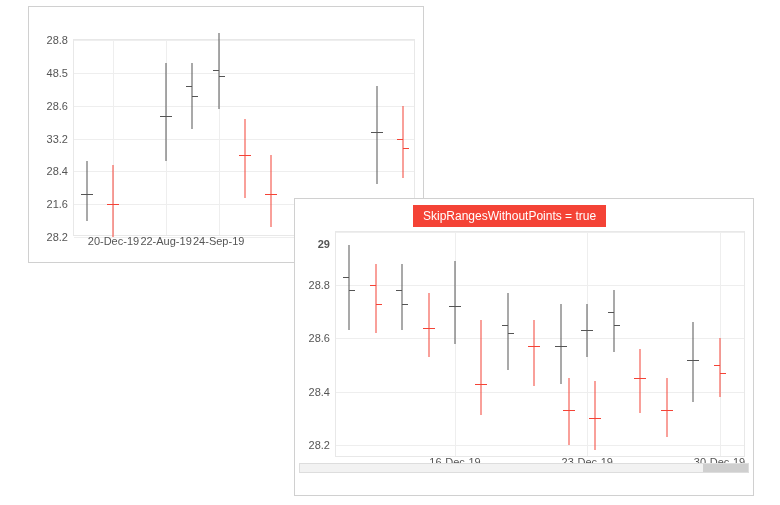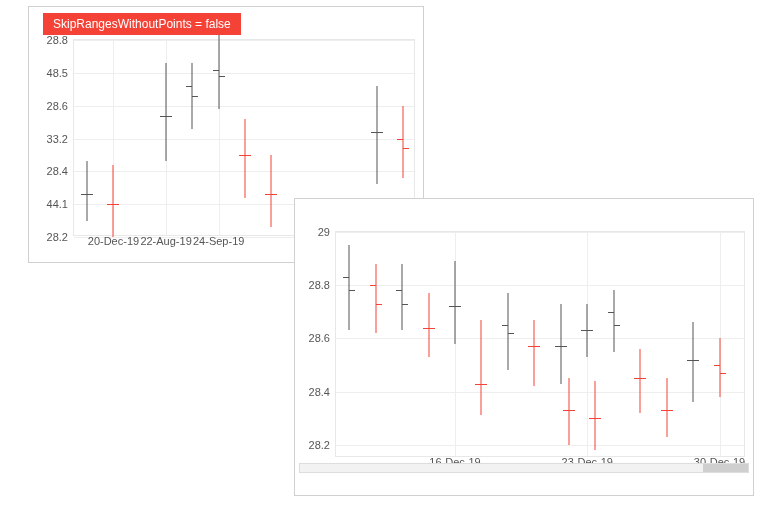--- a/index.html
+++ b/index.html
@@ -13,26 +13,25 @@
 .hlc .vline{position:absolute;width:1px;left:50%;transform:translateX(-50%)}
 .hlc .open{position:absolute;height:1px;width:6px;right:50%}
 .hlc .close{position:absolute;height:1px;width:6px;left:50%}
 .scrollbar{position:absolute;left:4px;right:4px;bottom:3px;height:8px;background:#f2f2f2;border:1px solid #ddd}
 .scrollbar .thumb{position:absolute;top:0;bottom:0;background:#cfcfcf}
 </style>
 </head>
 <body>
 
 <div class="chart-panel" style="left:28px;top:6px;width:394px;height:255px">
-  <div class="chart-title" style="left:14px;top:6px">SkipRangesWithoutPoints = false</div>
   <div class="plot-area" id="plot0" style="left:44px;top:32px;right:8px;bottom:26px">
       <div class="gridline" style="left: 0px; right: 0px; height: 1px; top: 197px;"></div>
       <div class="tick-y" style="top: 197px;">28.2</div>
       <div class="gridline" style="left: 0px; right: 0px; height: 1px; top: 164.167px;"></div>
-      <div class="tick-y" style="top: 164.167px;">44.1</div>
+      <div class="tick-y" style="top: 164.167px;">21.6</div>
       <div class="gridline" style="left: 0px; right: 0px; height: 1px; top: 131.333px;"></div>
       <div class="tick-y" style="top: 131.333px;">28.4</div>
       <div class="gridline" style="left: 0px; right: 0px; height: 1px; top: 98.5px;"></div>
       <div class="tick-y" style="top: 98.5px;">33.2</div>
       <div class="gridline" style="left: 0px; right: 0px; height: 1px; top: 65.6667px;"></div>
       <div class="tick-y" style="top: 65.6667px;">28.6</div>
       <div class="gridline" style="left: 0px; right: 0px; height: 1px; top: 32.8333px;"></div>
       <div class="tick-y" style="top: 32.8333px;">48.5</div>
       <div class="gridline" style="left: 0px; right: 0px; height: 1px; top: 0px;"></div>
       <div class="tick-y" style="top: 0px;">28.8</div>
@@ -84,31 +83,32 @@
       </div>
       <div class="hlc" style="left: 328.846px; top: 0px; bottom: 0px; width: 0px;">
         <div class="vline" style="top: 65.6667px; height: 72.2333px; background: rgb(244, 67, 54);"></div>
         <div class="open" style="top: 98.5px; background: rgb(244, 67, 54);"></div>
         <div class="close" style="top: 108.35px; background: rgb(244, 67, 54);"></div>
       </div>
     </div>
 </div>
 
 <div class="chart-panel" style="left:294px;top:198px;width:458px;height:296px">
+  <div class="chart-title" style="left:118px;top:6px">SkipRangesWithoutPoints = true</div>
   <div class="plot-area" id="plot1" style="left:40px;top:32px;right:8px;bottom:38px">
       <div class="gridline" style="left: 0px; right: 0px; height: 1px; top: 212.706px;"></div>
       <div class="tick-y" style="top: 212.706px;">28.2</div>
       <div class="gridline" style="left: 0px; right: 0px; height: 1px; top: 159.529px;"></div>
       <div class="tick-y" style="top: 159.529px;">28.4</div>
       <div class="gridline" style="left: 0px; right: 0px; height: 1px; top: 106.353px;"></div>
       <div class="tick-y" style="top: 106.353px;">28.6</div>
       <div class="gridline" style="left: 0px; right: 0px; height: 1px; top: 53.1765px;"></div>
       <div class="tick-y" style="top: 53.1765px;">28.8</div>
       <div class="gridline" style="left: 0px; right: 0px; height: 1px; top: 0px;"></div>
-      <div class="tick-y" style="top: 0px;">29</div>
+      <div class="tick-y" style="top: 12px; font-weight: bold;">29</div>
       <div class="gridline" style="top: 0px; bottom: 0px; width: 1px; left: 119.032px;"></div>
       <div class="tick-x" style="left: 119.032px;">16-Dec-19</div>
       <div class="gridline" style="top: 0px; bottom: 0px; width: 1px; left: 251.29px;"></div>
       <div class="tick-x" style="left: 251.29px;">23-Dec-19</div>
       <div class="gridline" style="top: 0px; bottom: 0px; width: 1px; left: 383.548px;"></div>
       <div class="tick-x" style="left: 383.548px;">30-Dec-19</div>
       <div class="hlc" style="left: 13.2258px; top: 0px; bottom: 0px; width: 0px;">
         <div class="vline" style="top: 13.2941px; height: 85.0824px; background: rgb(85, 85, 85);"></div>
         <div class="open" style="top: 45.2px; background: rgb(85, 85, 85);"></div>
         <div class="close" style="top: 58.4941px; background: rgb(85, 85, 85);"></div>

